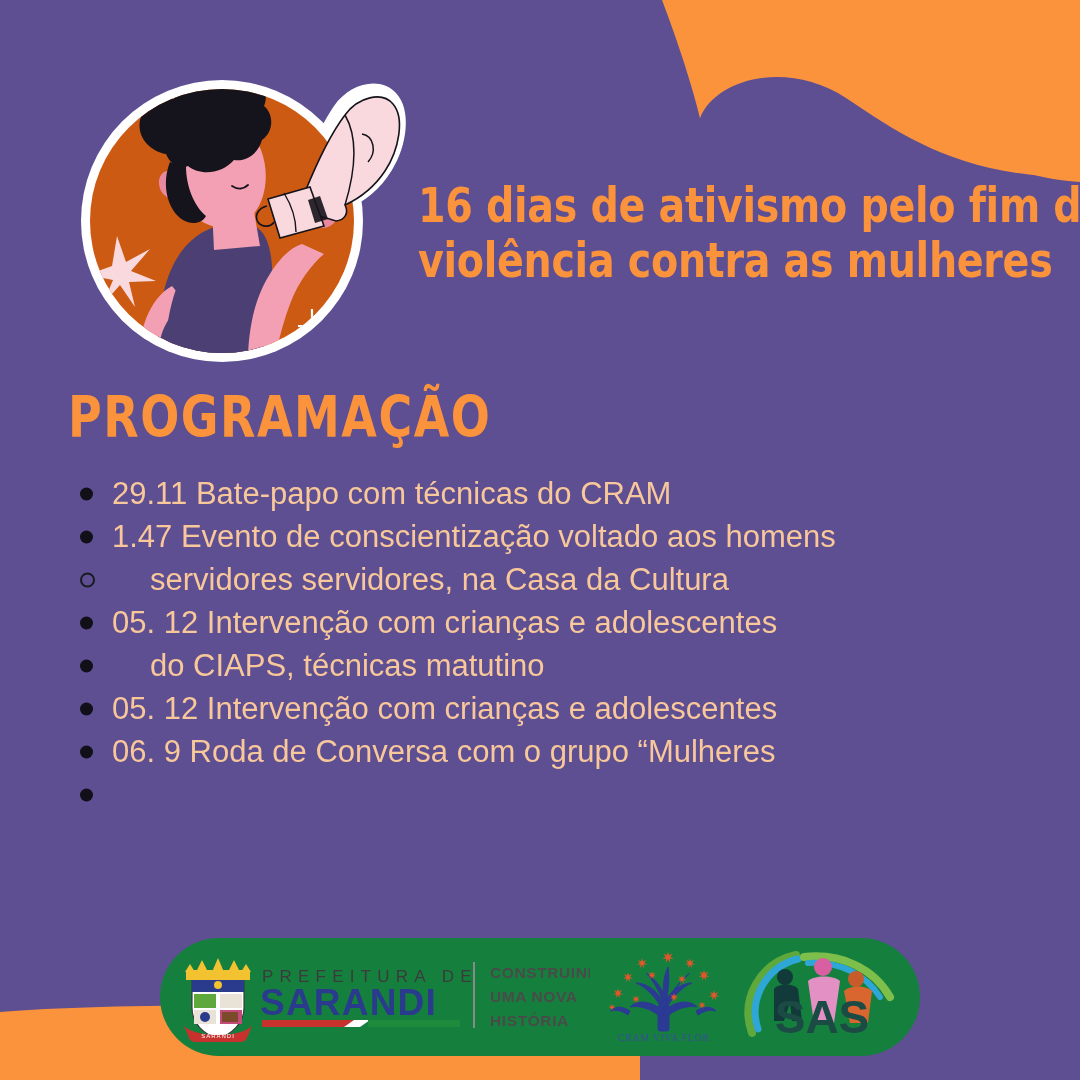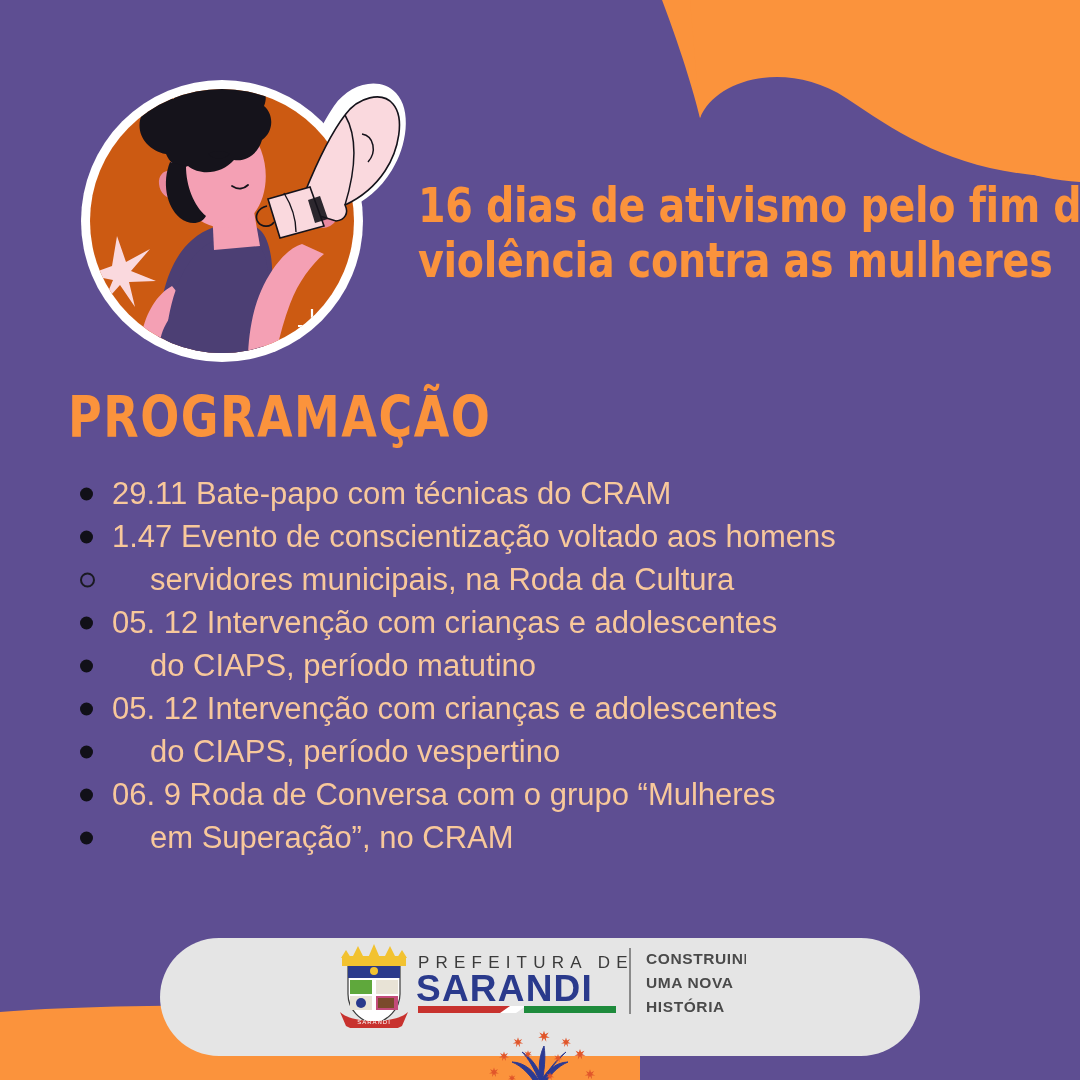--- a/index.html
+++ b/index.html
@@ -88,27 +88,26 @@
     width:11px;height:11px;
   }
   #program li .txt{display:inline-block;}
   #program li.indented .txt{padding-left:38px;}
 
   
   #footer-card{
     position:absolute;
     left:160px;top:938px;
     width:760px;height:118px;
-    background:#e5e5e5;
+    background:#15803d;
     border-radius:59px;
     display:flex;
     align-items:center;
     box-sizing:border-box;
     padding:0 18px;
-    flex-direction:column;
   }
   .logo-slot{display:flex;align-items:center;justify-content:center;}
   #logo-prefeitura{width:412px;}
   #logo-sas{width:168px;}
   #logo-cram{width:148px;}
 </style>
 </head>
 <body>
 
 <div id="poster">
@@ -190,27 +189,26 @@
   <div id="headline">
     <span class="hl-line">16 dias de ativismo pelo fim da</span>
     <span class="hl-line">violência contra as mulheres</span>
   </div>
 
   <div id="section-title">PROGRAMAÇÃO</div>
 
   <ul id="program">
       <li class="solid"><span class="marker"></span><span class="txt">29.11   Bate-papo com técnicas do CRAM</span></li>
       <li class="solid"><span class="marker"></span><span class="txt">1.47   Evento de conscientização voltado aos homens</span></li>
-      <li class="hollow indented"><span class="marker"></span><span class="txt">servidores municipais, na Roda da Cultura</span></li>
+      <li class="hollow indented"><span class="marker"></span><span class="txt">servidores servidores, na Casa da Cultura</span></li>
       <li class="solid"><span class="marker"></span><span class="txt">05. 12  Intervenção com crianças e adolescentes</span></li>
-      <li class="solid indented"><span class="marker"></span><span class="txt">do CIAPS, período matutino</span></li>
+      <li class="solid indented"><span class="marker"></span><span class="txt">do CIAPS, técnicas matutino</span></li>
       <li class="solid"><span class="marker"></span><span class="txt">05. 12  Intervenção com crianças e adolescentes</span></li>
-      <li class="solid indented"><span class="marker"></span><span class="txt">do CIAPS, período vespertino</span></li>
       <li class="solid"><span class="marker"></span><span class="txt">06. 9  Roda de Conversa com o grupo “Mulheres</span></li>
-      <li class="solid indented"><span class="marker"></span><span class="txt">em Superação”, no CRAM</span></li>
+      <li class="solid indented"><span class="marker"></span></li>
     </ul>
 
   <div id="footer-card">
 
     <div class="logo-slot" id="logo-prefeitura">
       <svg viewBox="0 0 412 90" width="412" height="90" aria-hidden="true">
 
         <g transform="translate(4,8)">
           <path d="M10 18 h52 v30 c0 16 -13 26 -26 31 C22 74 10 64 10 48 Z" fill="#FFFFFF" stroke="#3B3B3B" stroke-width="1.2"></path>
           <path d="M10 18 h52 v14 h-52 Z" fill="#2A3A8C"></path>

